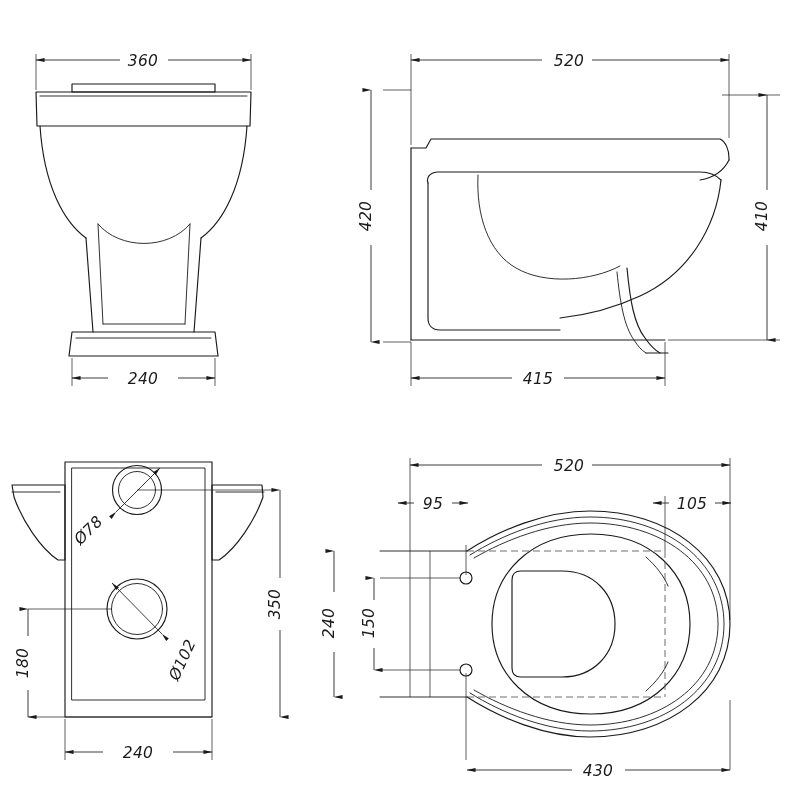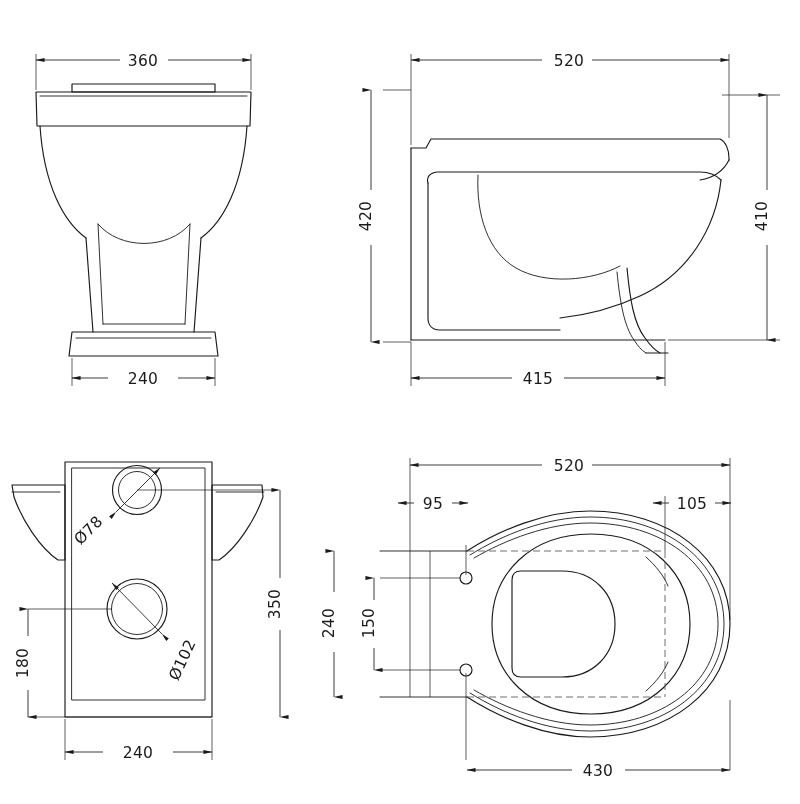--- a/index.html
+++ b/index.html
@@ -12,20 +12,21 @@
     width: 800px;
     height: 804px;
     font-family: "Liberation Sans", sans-serif;
     overflow: hidden;
   }
   #drawing-root {
     position: relative;
     width: 800px;
     height: 600px;
     background: #ffffff;
+    font-style: italic;
   }
   svg.sheet {
     display: block;
     width: 800px;
     height: 804px;
   }
   .outline {
     fill: none;
     stroke: #1a1a1a;
     stroke-width: 1.15;

